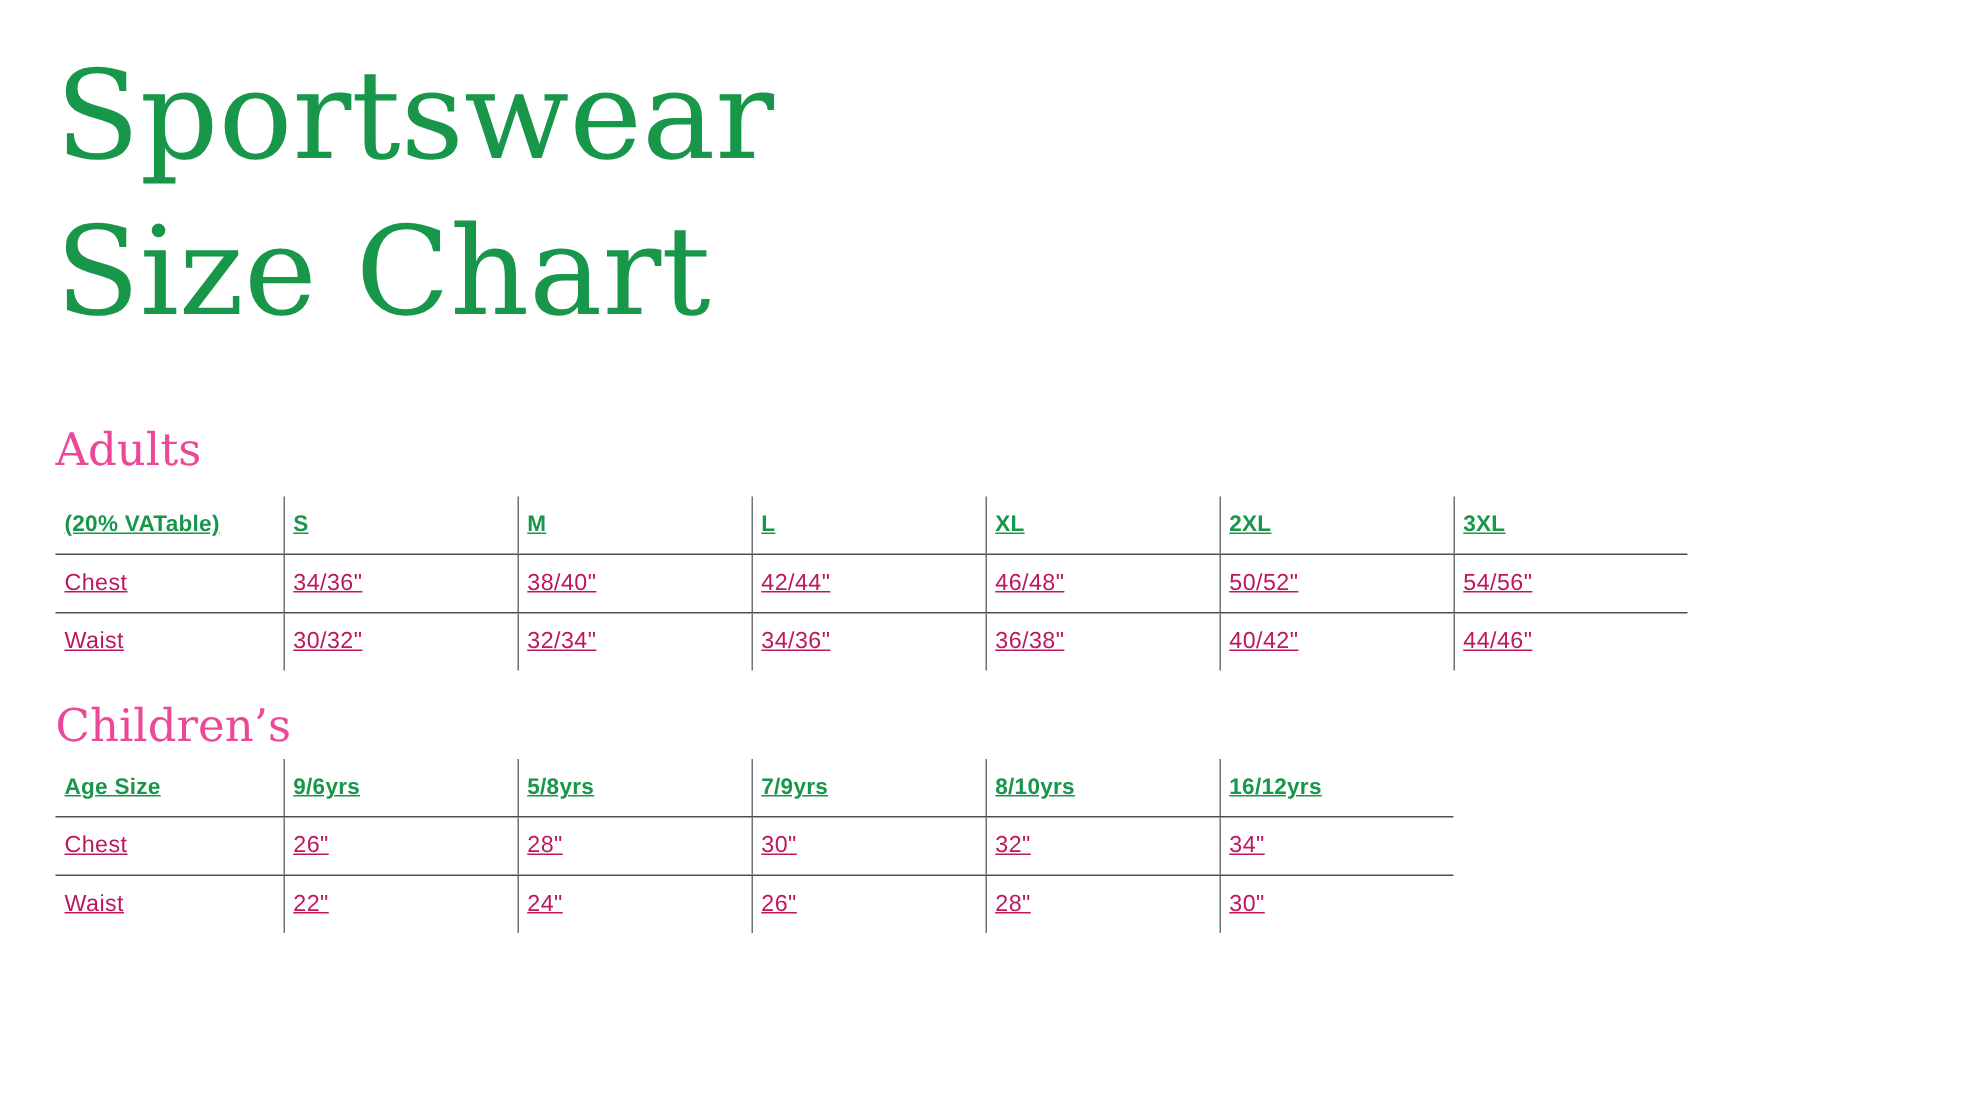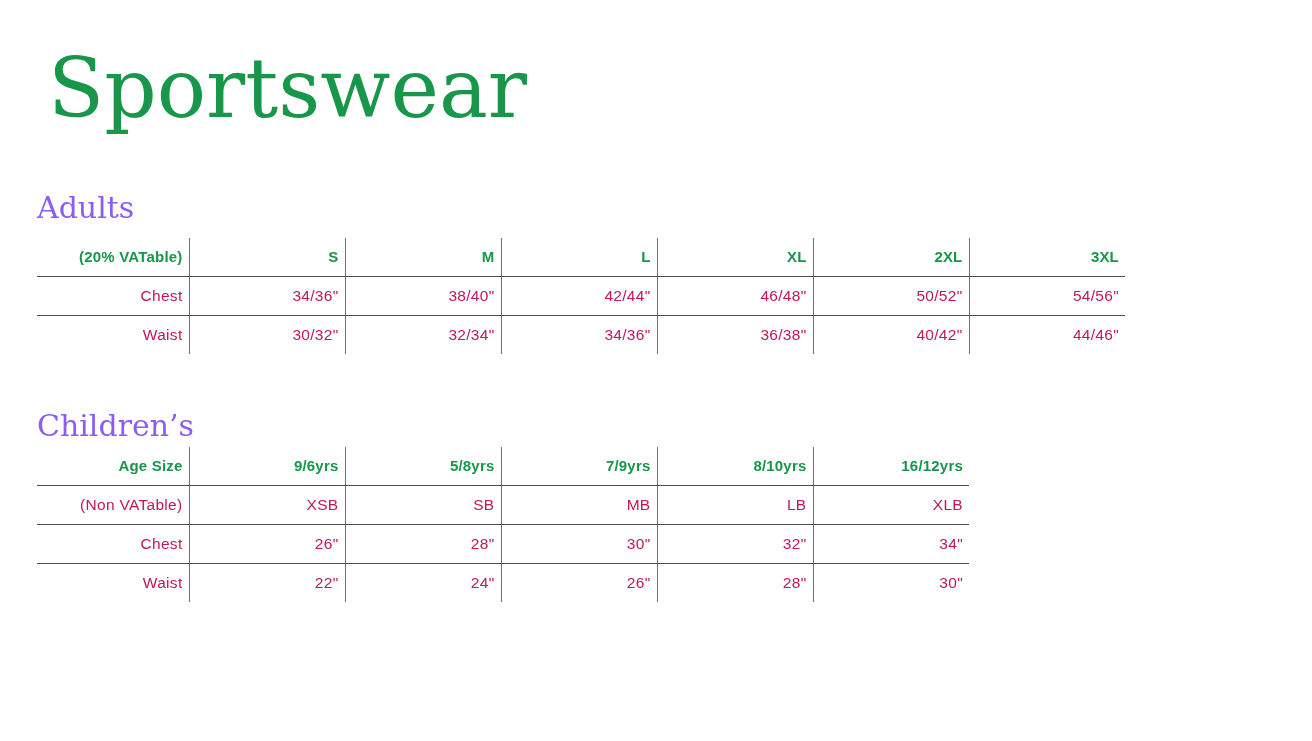--- a/index.html
+++ b/index.html
@@ -14,52 +14,53 @@
     font-family: "Liberation Sans", sans-serif;
     overflow: hidden;
   }
   .page {
     position: relative;
     width: 1312px;
     height: 741px;
     padding: 26px 0 0 37px;
   }
   .main-title {
-    margin: 11px;
+    margin: 0;
     font-family: "DejaVu Serif", serif;
     font-weight: 500;
     font-size: 82px;
     line-height: 104px;
     color: #18964a;
     letter-spacing: 0px;
   }
   .section-heading {
     margin: 0;
     font-family: "DejaVu Serif", serif;
     font-weight: 500;
     font-size: 30px;
     line-height: 30px;
-    color: #8b5cf6;
+    color: #ec4899;
   }
   .section-heading.adults   { margin-top: 52px; }
-  .section-heading.children { margin-top: 57px; }
+  .section-heading.children { margin-top: 23px; }
 
   table.size-table {
     border-collapse: collapse;
     table-layout: fixed;
     margin-top: 15px;
   }
   table.size-table.adults   { width: 1088px; margin-top: 15px; }
   table.size-table.children { width: 932px;  margin-top: 6px; }
 
   .size-table th, .size-table td {
     padding: 0 6px;
-    text-align: right;
+    text-align: left;
     vertical-align: middle;
     border-left: 1px solid #717275;
+    text-decoration: underline;
   }
   .size-table th:first-child,
   .size-table td:first-child {
     border-left: none;
     width: 152px;
   }
   .size-table thead th {
     height: 38px;
     color: #18964a;
     font-weight: bold;
@@ -78,20 +79,21 @@
     border-bottom: 1.5px solid #4d4e52;
   }
 </style>
 </head>
 <body>
 
 <div class="page">
 
   <h1 class="main-title">
     <span>Sportswear</span><br>
+    <span>Size Chart</span>
   </h1>
 
   <h2 class="section-heading adults">Adults</h2>
 
   <table class="size-table adults">
       <thead>
         <tr>
           <th>(20% VATable)</th>
           <th>S</th>
           <th>M</th>
@@ -131,28 +133,20 @@
           <th>Age Size</th>
           <th>9/6yrs</th>
           <th>5/8yrs</th>
           <th>7/9yrs</th>
           <th>8/10yrs</th>
           <th>16/12yrs</th>
         </tr>
       </thead>
       <tbody>
         <tr>
-          <td>(Non VATable)</td>
-          <td>XSB</td>
-          <td>SB</td>
-          <td>MB</td>
-          <td>LB</td>
-          <td>XLB</td>
-        </tr>
-        <tr>
           <td>Chest</td>
           <td>26"</td>
           <td>28"</td>
           <td>30"</td>
           <td>32"</td>
           <td>34"</td>
         </tr>
         <tr>
           <td>Waist</td>
           <td>22"</td>

